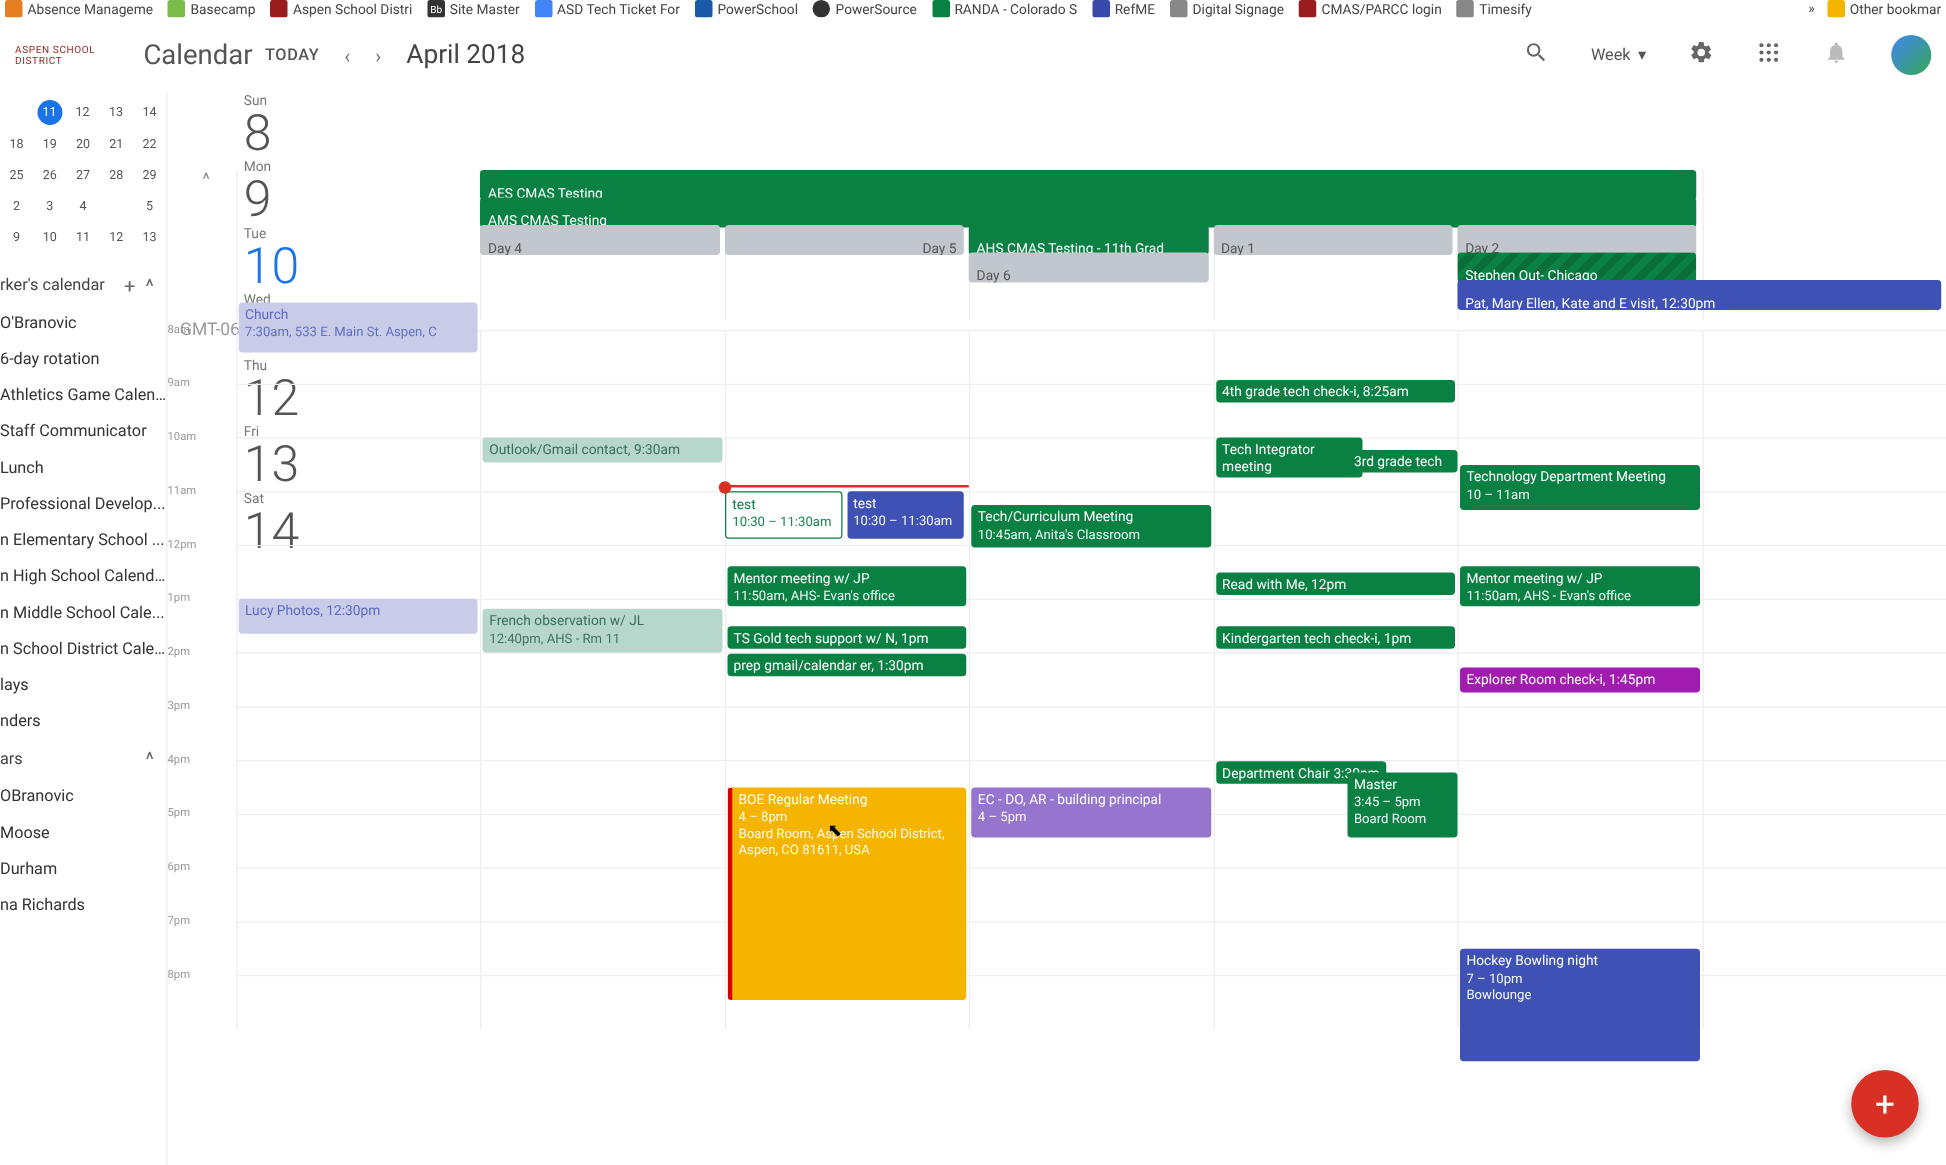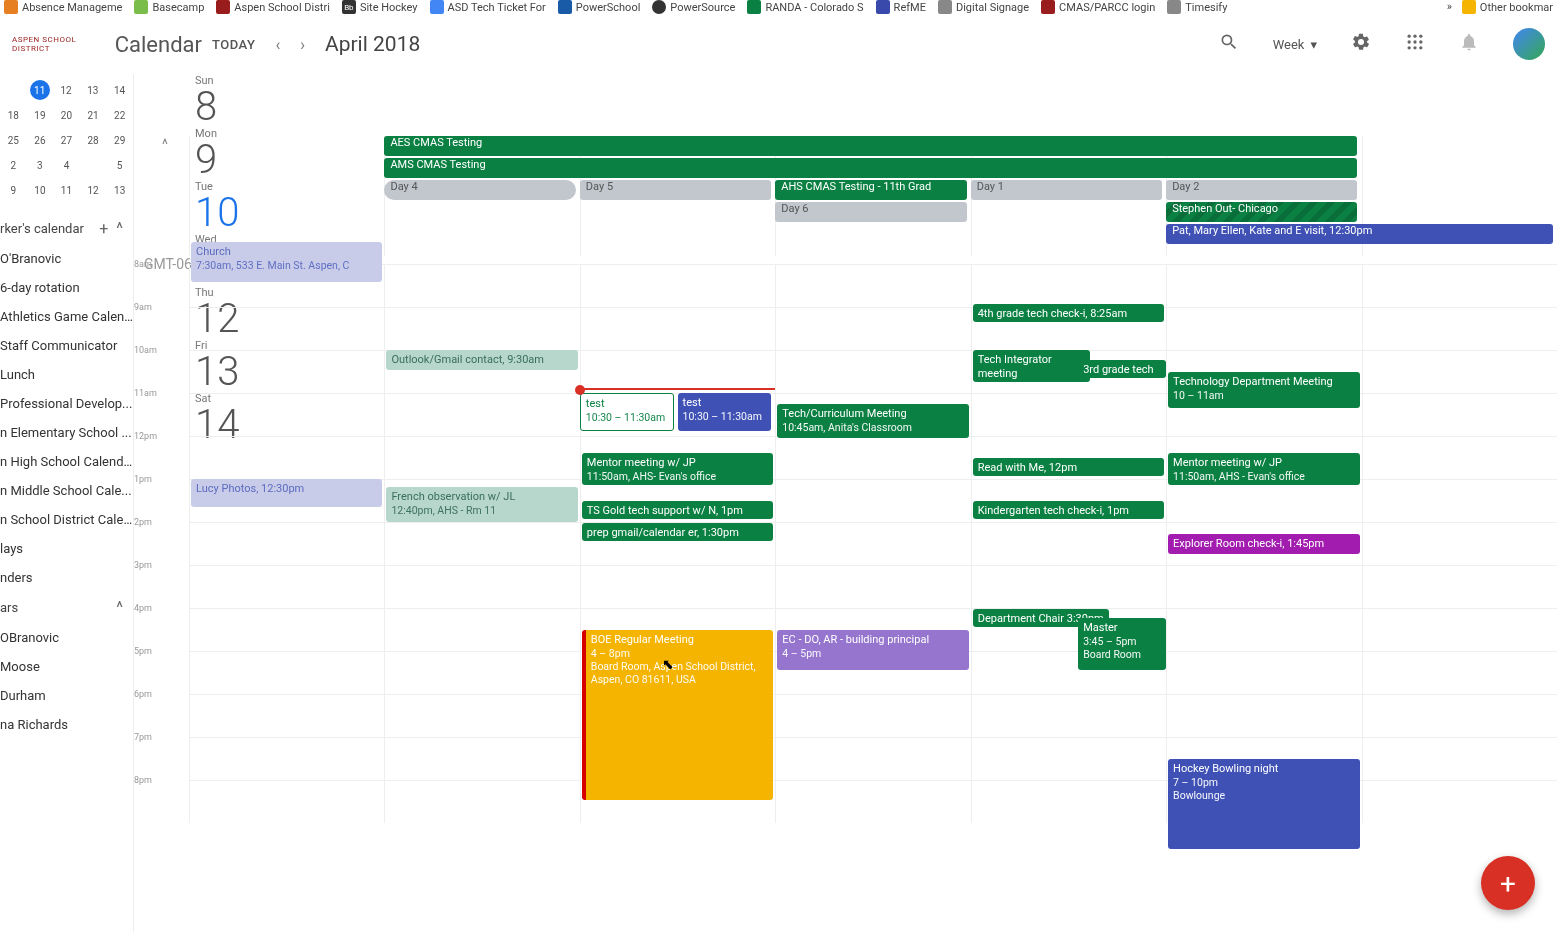--- a/index.html
+++ b/index.html
@@ -39,21 +39,21 @@
 .main { position: absolute; left: 133px; right: 0; top: 74px; bottom: 0; border-left: 1px solid #eee; }
 .scroll-handle { position: absolute; right: 0; top: 0; bottom: 0; width: 8px; }
 .day-headers { display: flex; height: 62px; padding-left: 55px; flex-direction: column; }
 .day-col-head { flex: 1; text-align: left; padding-left: 6px; }
 .day-abbr { font-size: 11px; color: #777; }
 .day-num { font-size: 40px; font-weight: 300; color: #555; line-height: 1; }
 .day-num.today { color: #1a73e8; }
 
 .allday-area { display: flex; padding-left: 55px; position: relative; min-height: 120px; }
 .allday-col { flex: 1; position: relative; border-left: 1px solid #eee; }
-.allday-chip { position: absolute; height: 20px; border-radius: 3px; color: #fff; font-size: 11px; padding: 0 6px; overflow: hidden; white-space: nowrap; }
+.allday-chip { position: absolute; height: 20px; border-radius: 3px; color: #fff; font-size: 11px; padding: 12px 6px; overflow: hidden; white-space: nowrap; }
 .allday-toggle { position: absolute; left: 28px; top: 0; font-size: 14px; color: #888; }
 
 .time-grid { position: relative; margin-top: 4px; }
 .time-row { display: flex; height: 43px; position: relative; }
 .time-label { width: 55px; text-align: left; padding-right: 8px; font-size: 9px; color: #999; position: relative; top: -5px; }
 .grid-cells { flex: 1; display: flex; position: relative; }
 .grid-cell { flex: 1; border-top: 1px solid #eee; border-left: 1px solid #eee; }
 
 .events-overlay { position: absolute; left: 55px; right: 0; top: 0; bottom: 0; display: flex; pointer-events: none; }
 .ev-col { flex: 1; position: relative; }
@@ -77,21 +77,21 @@
   <span class="bk">
       <span class="ico" style="background:#7bbd4b"></span>
       <span>Basecamp</span>
     </span>
   <span class="bk">
       <span class="ico" style="background:#9a1d1d"></span>
       <span>Aspen School Distri</span>
     </span>
   <span class="bk">
       <span class="ico" style="background:#333;color:#fff;font-size:8px;display:flex;align-items:center;justify-content:center">Bb</span>
-      <span>Site Hockey</span>
+      <span>Site Master</span>
     </span>
   <span class="bk">
       <span class="ico" style="background:#4285f4"></span>
       <span>ASD Tech Ticket For</span>
     </span>
   <span class="bk">
       <span class="ico" style="background:#1a5ba8"></span>
       <span>PowerSchool</span>
     </span>
   <span class="bk">
@@ -275,22 +275,22 @@
     <div id="allday-cols" style="display:flex;flex:1;position:relative">
         <div class="allday-col"></div>
         <div class="allday-col"></div>
         <div class="allday-col"></div>
         <div class="allday-col"></div>
         <div class="allday-col"></div>
         <div class="allday-col"></div>
         <div class="allday-col"></div>
         <div class="allday-chip" style="left: 14.2857%; width: 71.1286%; top: 0px; background: rgb(11, 128, 67);">AES CMAS Testing</div>
         <div class="allday-chip" style="left: 14.2857%; width: 71.1286%; top: 22px; background: rgb(11, 128, 67);">AMS CMAS Testing</div>
-        <div class="allday-chip" style="left: 14.2857%; width: 13.9857%; top: 44px; background: rgb(193, 199, 205); color: rgb(85, 85, 85); border-radius: 10px;">Day 4</div>
-        <div class="allday-chip" style="left: 28.5714%; width: 13.9857%; top: 44px; background: rgb(193, 199, 205); color: rgb(85, 85, 85);">Day 5</div>
+        <div class="allday-chip" style="left: 14.2857%; width: 13.9857%; top: 44px; background: rgb(193, 199, 205); color: rgb(85, 85, 85);">Day 4</div>
+        <div class="allday-chip" style="left: 28.5714%; width: 13.9857%; top: 44px; background: rgb(193, 199, 205); color: rgb(85, 85, 85); text-align: right;">Day 5</div>
         <div class="allday-chip" style="left: 42.8571%; width: 13.9857%; top: 44px; background: rgb(11, 128, 67);">AHS CMAS Testing - 11th Grad</div>
         <div class="allday-chip" style="left: 42.8571%; width: 13.9857%; top: 66px; background: rgb(193, 199, 205); color: rgb(85, 85, 85);">Day 6</div>
         <div class="allday-chip" style="left: 57.1429%; width: 13.9857%; top: 44px; background: rgb(193, 199, 205); color: rgb(85, 85, 85);">Day 1</div>
         <div class="allday-chip" style="left: 71.4286%; width: 13.9857%; top: 44px; background: rgb(193, 199, 205); color: rgb(85, 85, 85);">Day 2</div>
         <div class="allday-chip" style="left: 71.4286%; width: 13.9857%; top: 66px; background: repeating-linear-gradient(135deg, rgb(11, 128, 67), rgb(11, 128, 67) 6px, rgb(10, 110, 58) 6px, rgb(10, 110, 58) 12px) rgb(11, 128, 67);">Stephen Out- Chicago</div>
         <div class="allday-chip" style="left: 71.4286%; width: 28.2714%; top: 88px; background: rgb(63, 81, 181);">Pat, Mary Ellen, Kate and E visit, 12:30pm</div>
       </div>
   </div>
 
   <div style="position:absolute;left:10px;top:182px;font-size:14px;color:#999">GMT-06</div>

